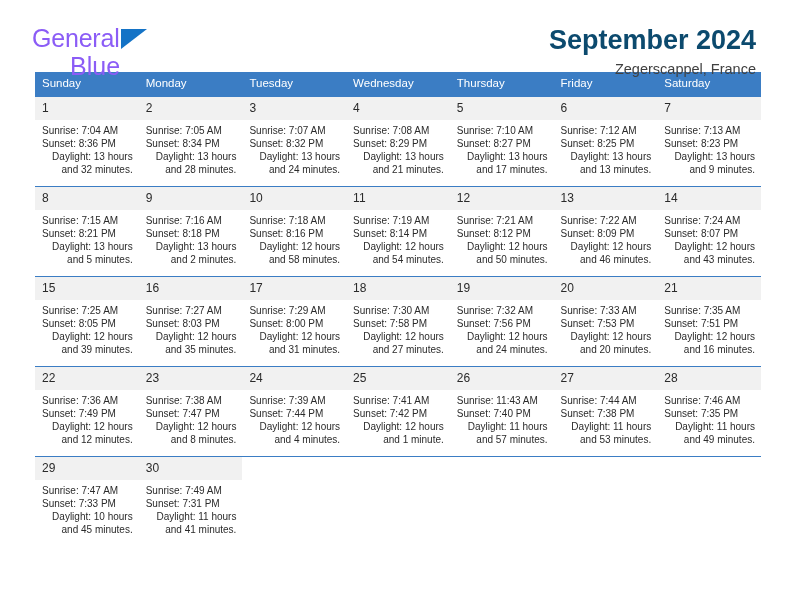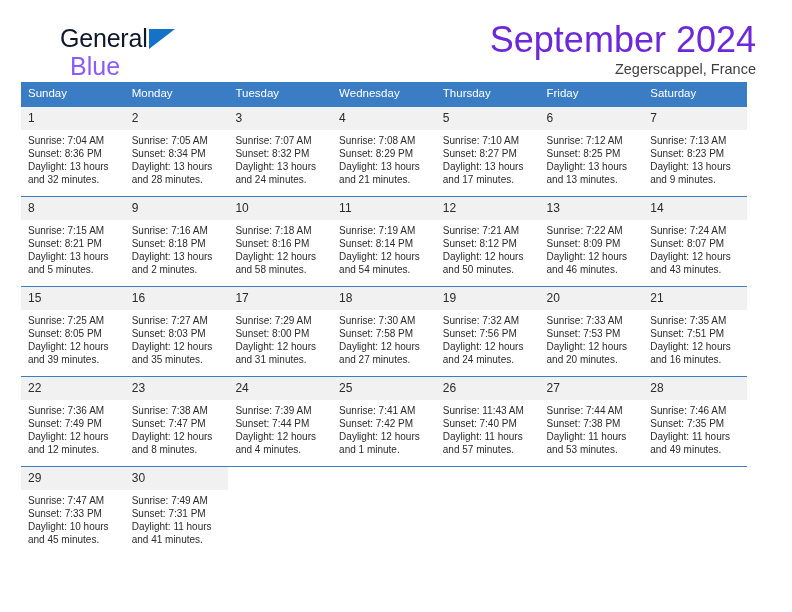--- a/index.html
+++ b/index.html
@@ -35,24 +35,23 @@
     width: 240px;
     line-height: 1;
   }
   .brand-row1 {
     display: flex;
     align-items: flex-start;
     height: 26px;
   }
   .brand-general {
     font-size: 25px;
-    color: #0f172a;
+    color: #8b5cf6;
     letter-spacing: -0.2px;
     line-height: 25px;
-    margin-left: 28px;
   }
   .brand-tri {
     width: 0;
     height: 0;
     border-left: 26px solid #1473c6;
     border-bottom: 20px solid transparent;
     margin-left: 1px;
     margin-top: 3px;
   }
   .brand-blue {
@@ -64,39 +63,38 @@
     margin-top: 2px;
   }
 
   .titles {
     position: absolute;
     right: 36px;
     top: 24px;
     text-align: right;
   }
   .cal-title {
-    font-size: 36px;
-    font-weight: 400;
-    color: #6d28d9;
+    font-size: 27px;
+    font-weight: 700;
+    color: #0c4a6e;
     line-height: 32px;
     white-space: nowrap;
   }
   .cal-sub {
     font-size: 14.5px;
     color: #404040;
     line-height: 20px;
     margin-top: 3px;
     white-space: nowrap;
   }
 
   
   .cal-wrap {
-    padding: 0 33px 0 21px;
+    padding: 0 33px 0 35px;
     box-sizing: border-box;
-    margin-top: 10px;
   }
   table.cal {
     width: 726px;
     border-collapse: collapse;
     table-layout: fixed;
   }
   table.cal th {
     background: #3b7dc4;
     color: #ffffff;
     font-weight: normal;
@@ -131,20 +129,21 @@
     padding: 4px 6px 0 7px;
     font-size: 10px;
     line-height: 13.1px;
     color: #2b2b2b;
   }
   .info div {
     white-space: nowrap;
   }
   .info .dl {
     white-space: normal;
+    text-align: right;
   }
 </style>
 </head>
 <body>
 
 <div class="page">
 
   <div class="top">
 
     <div class="brand">

